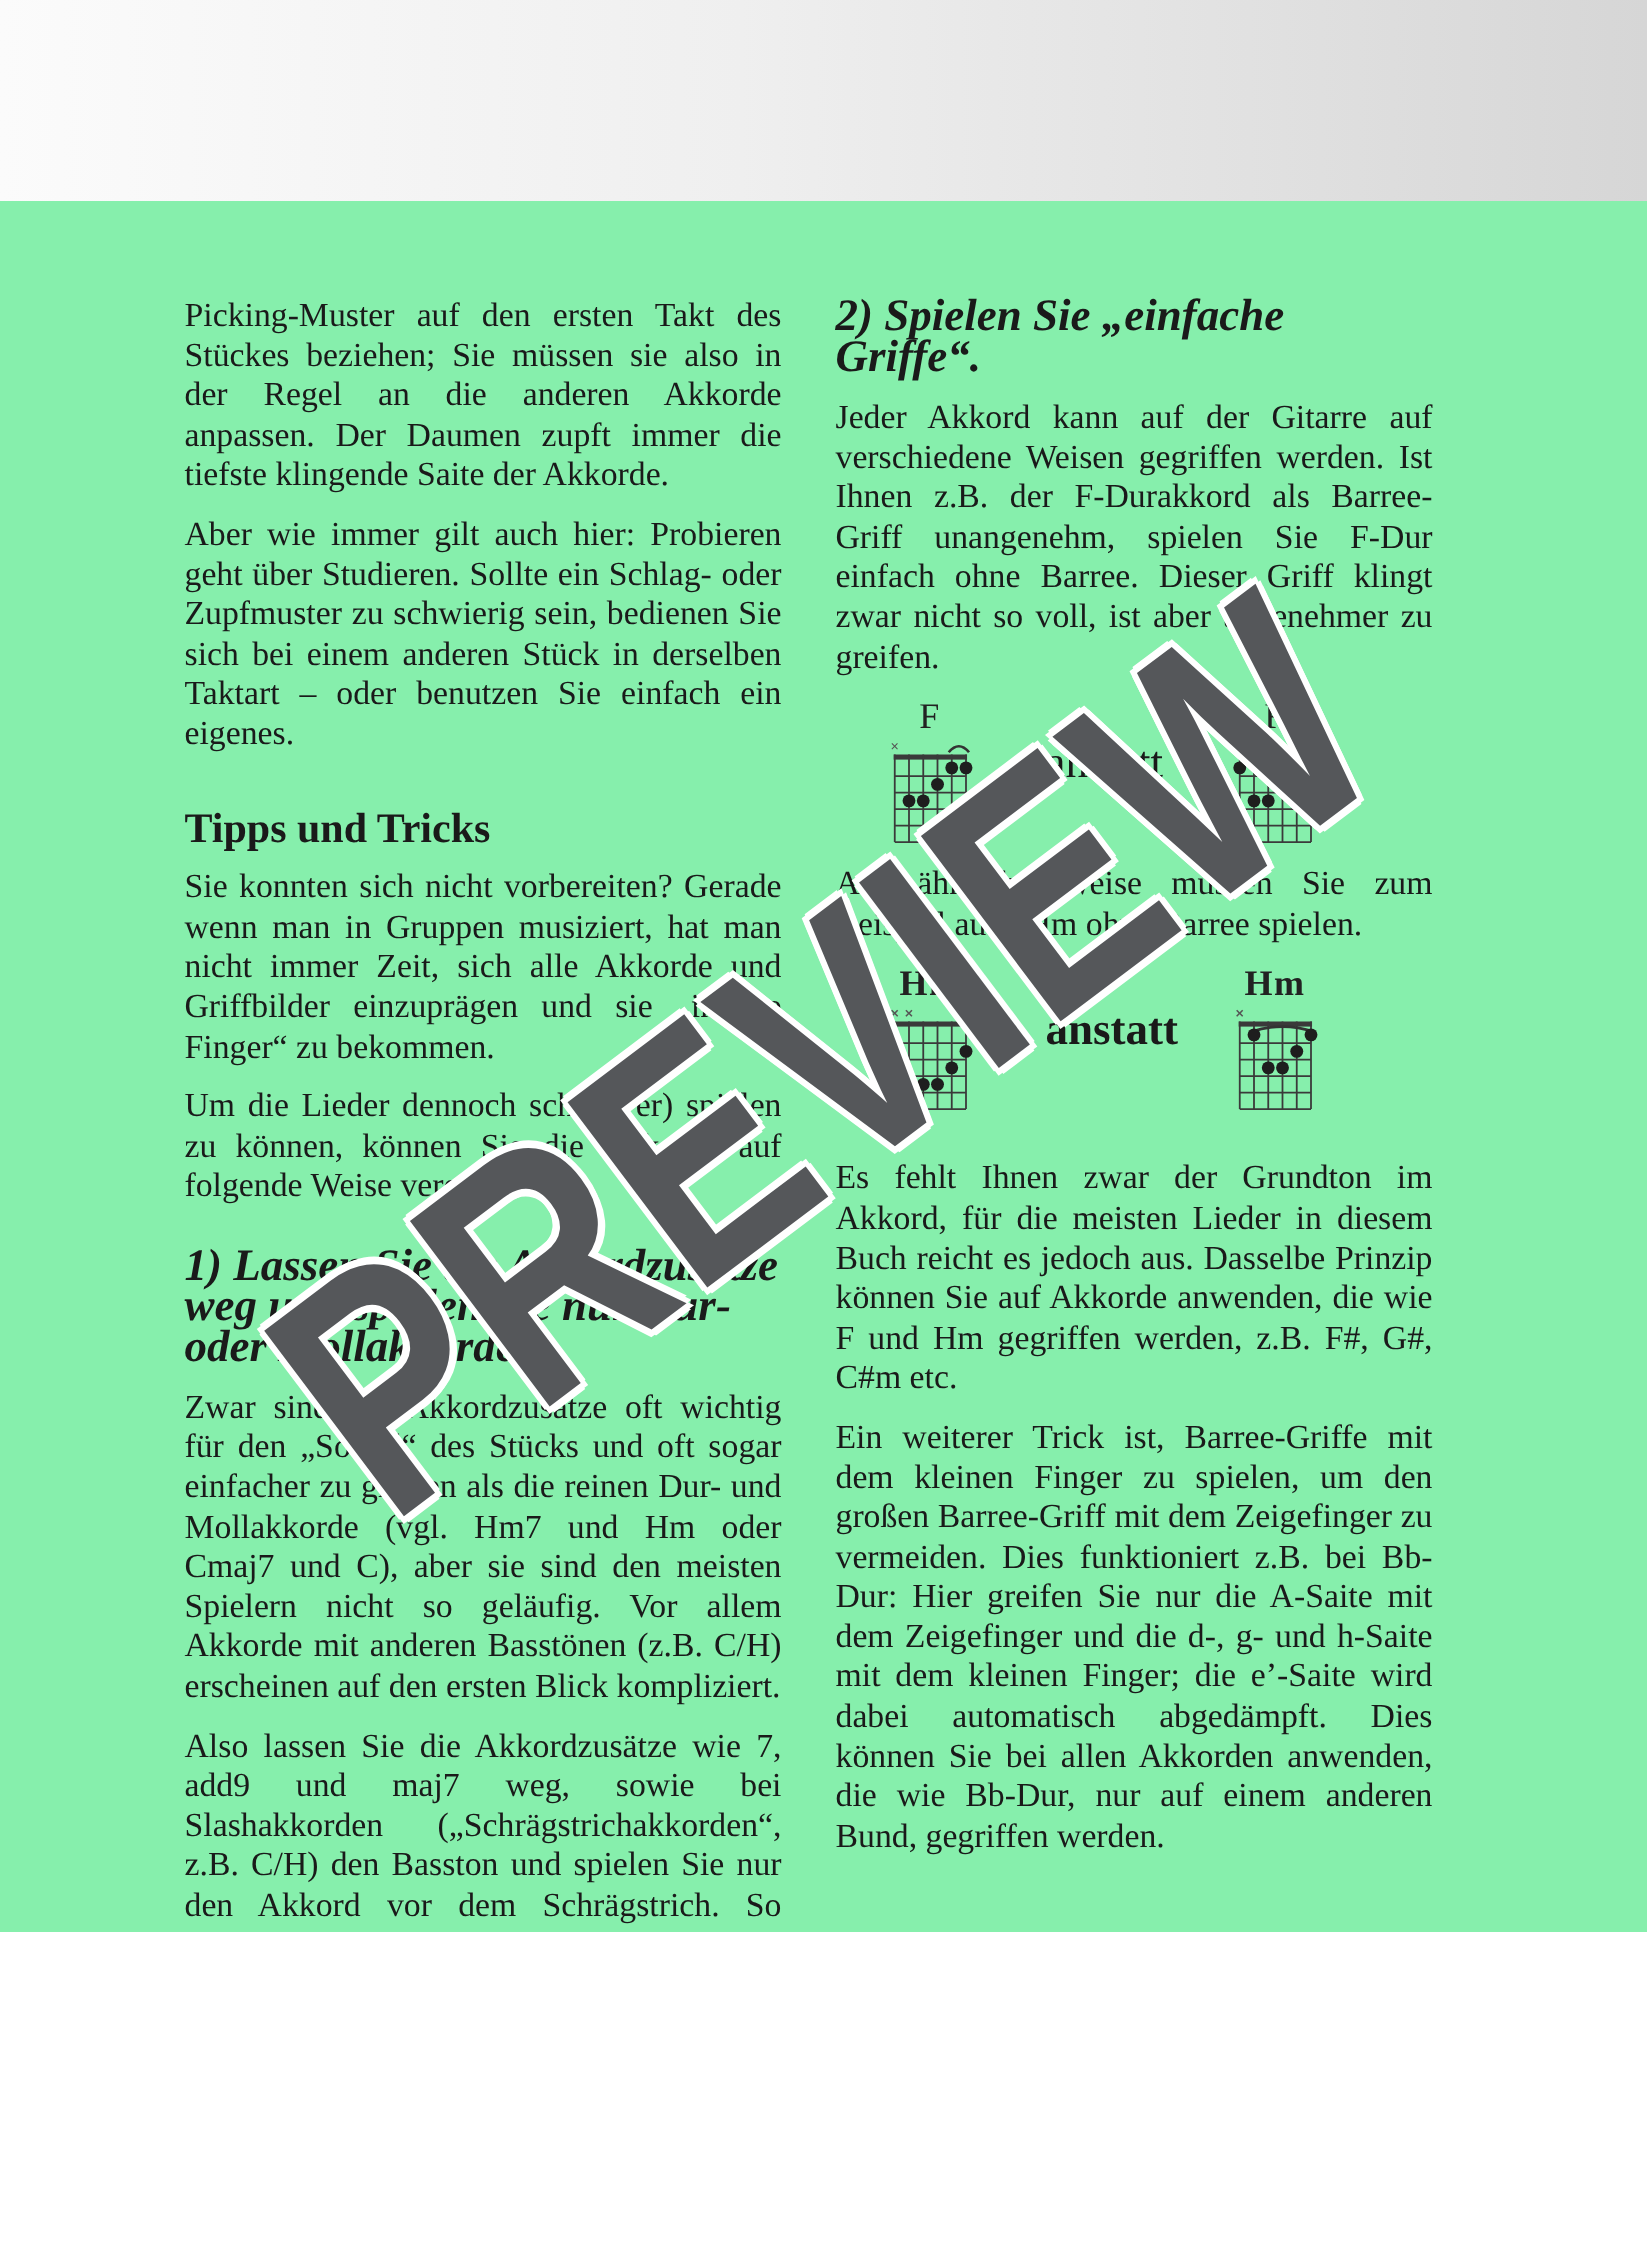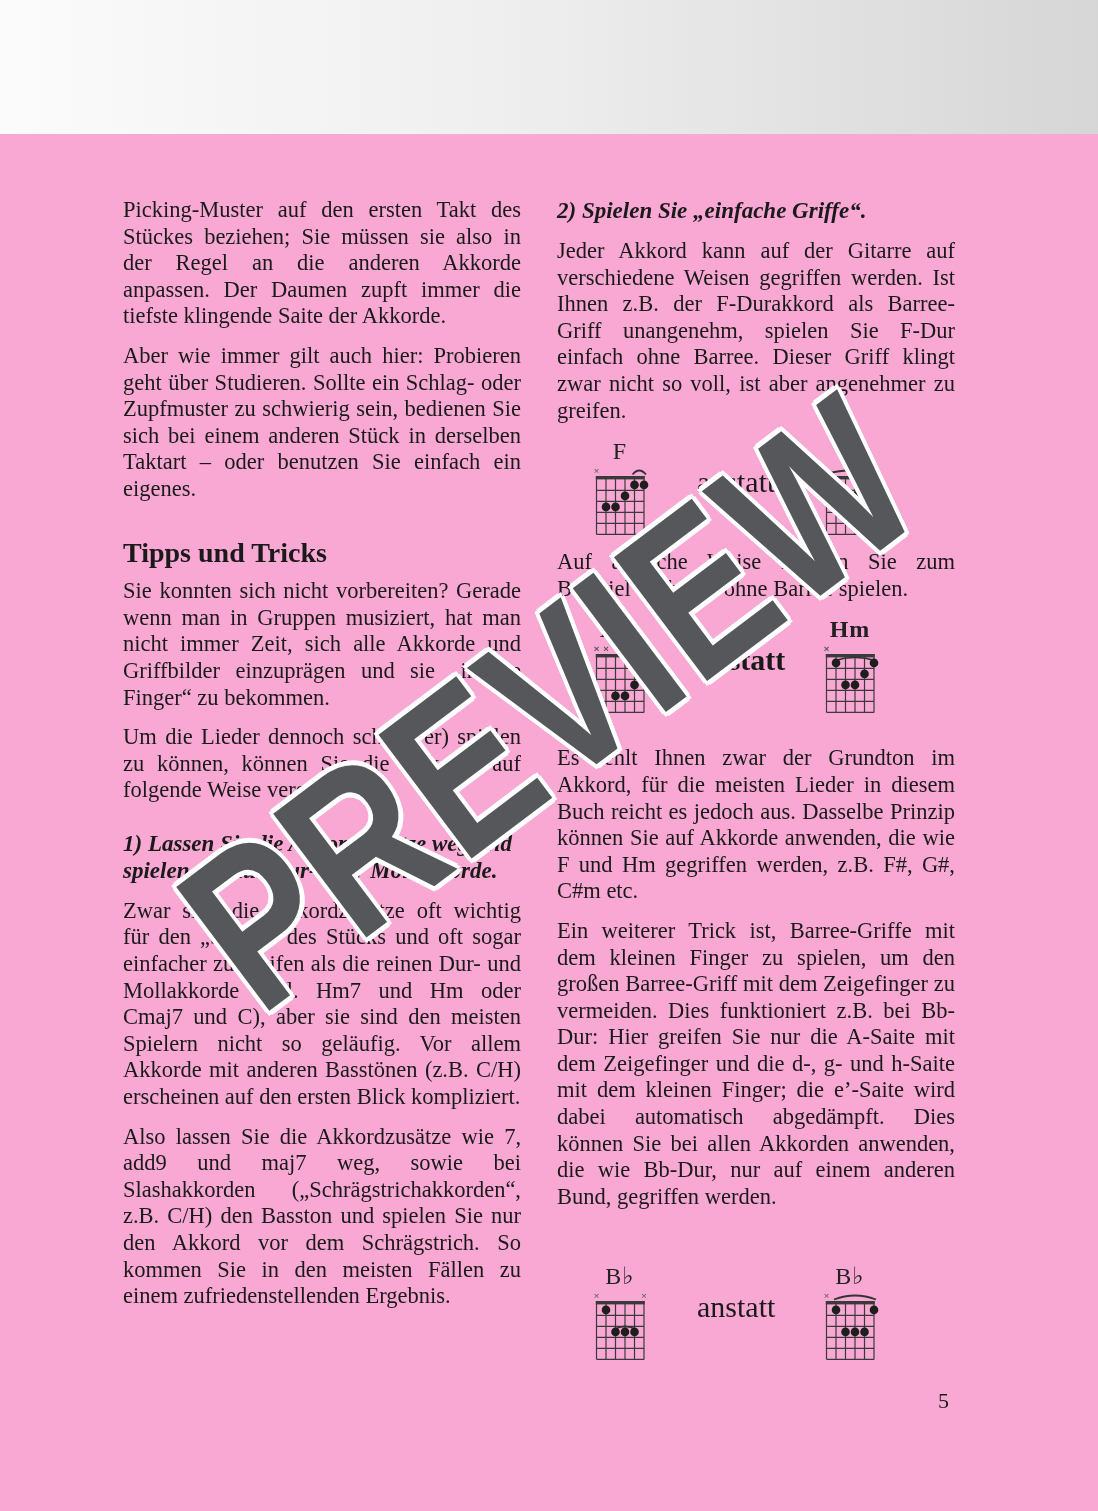--- a/index.html
+++ b/index.html
@@ -1,24 +1,24 @@
 <!DOCTYPE html>
 <html lang="de"><head>
 <meta charset="utf-8">
 <style>
   html,body{margin:0;padding:0;background:#fff;}
-  .page{position:relative;width:1098px;height:1511px;background:#f9a8d4;overflow:hidden;
+  .page{position:relative;width:1098px;height:1288px;background:#86efac;overflow:hidden;
         font-family:"Liberation Serif",serif;color:#1a1a1a;}
   .top-bar{position:absolute;top:0;left:0;width:1098px;height:134px;
            background:linear-gradient(to right,#fbfbfb 0%,#efefef 45%,#d6d6d6 100%);}
   .content{position:absolute;top:197px;left:123px;width:832px;display:flex;gap:36px;}
   .col{width:398px;font-size:22.5px;line-height:26.6px;text-align:justify;}
   .col p{margin:0 0 13px 0;}
   .section-heading{font-size:28px;font-weight:bold;margin:37px 0 12px 0;text-align:left;}
-  .tip-heading{font-size:23px;font-weight:bold;font-style:italic;margin:26px 0 14px 0;text-align:left;line-height:27px;}
+  .tip-heading{font-size:30px;font-weight:bold;font-style:italic;margin:26px 0 14px 0;text-align:left;line-height:27px;}
   .tip-heading.first{margin-top:0;}
   .chord-row{display:flex;align-items:flex-start;padding-left:28px;text-align:left;}
   .chord-row.f{margin:12px 0 6px 0;}
   .chord-row.hm{margin:10px 0 24px 0;font-weight:bold;}
   .chord-row.bb{margin:52px 0 0 0;}
   .chord{display:inline-flex;flex-direction:column;align-items:center;width:70px;}
   .chord-label{font-size:24px;line-height:28px;letter-spacing:1px;color:#222;}
   .anstatt{font-size:30px;margin:32px 0 0 42px;width:82px;flex:none;}
   .chord.right{margin-left:36px;}
   .page-number{position:absolute;left:938px;top:1388px;font-size:22px;color:#1a1a1a;}

